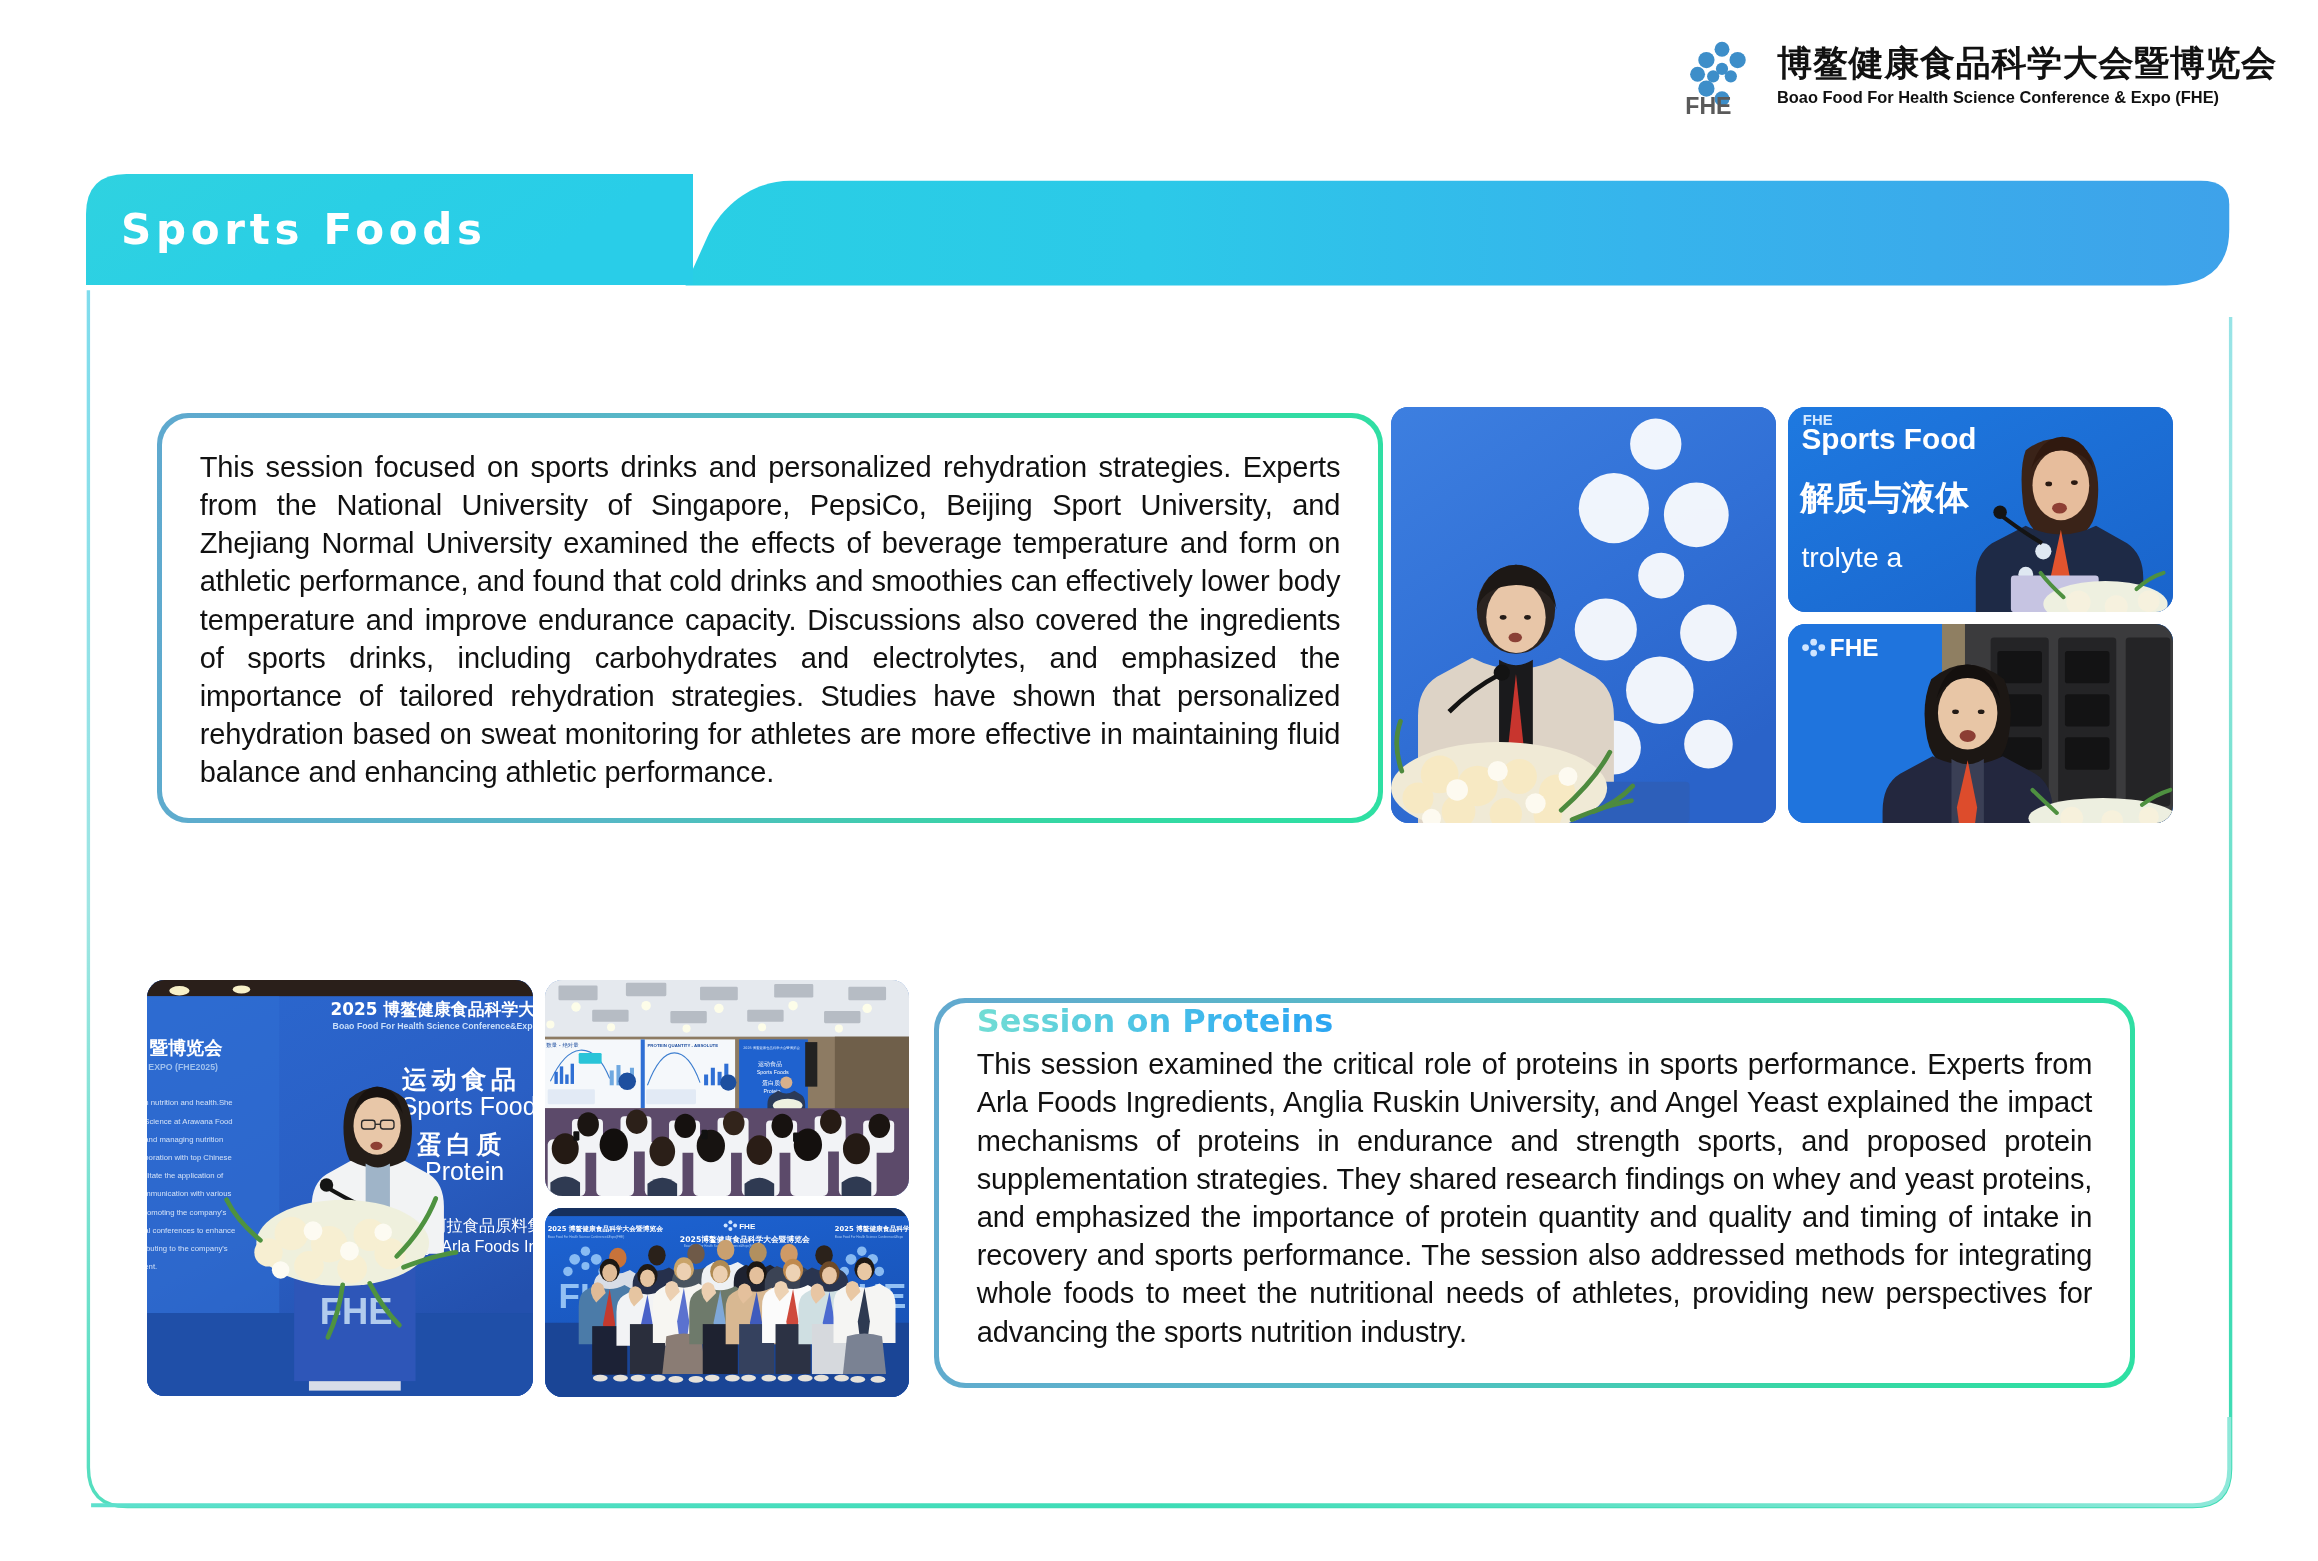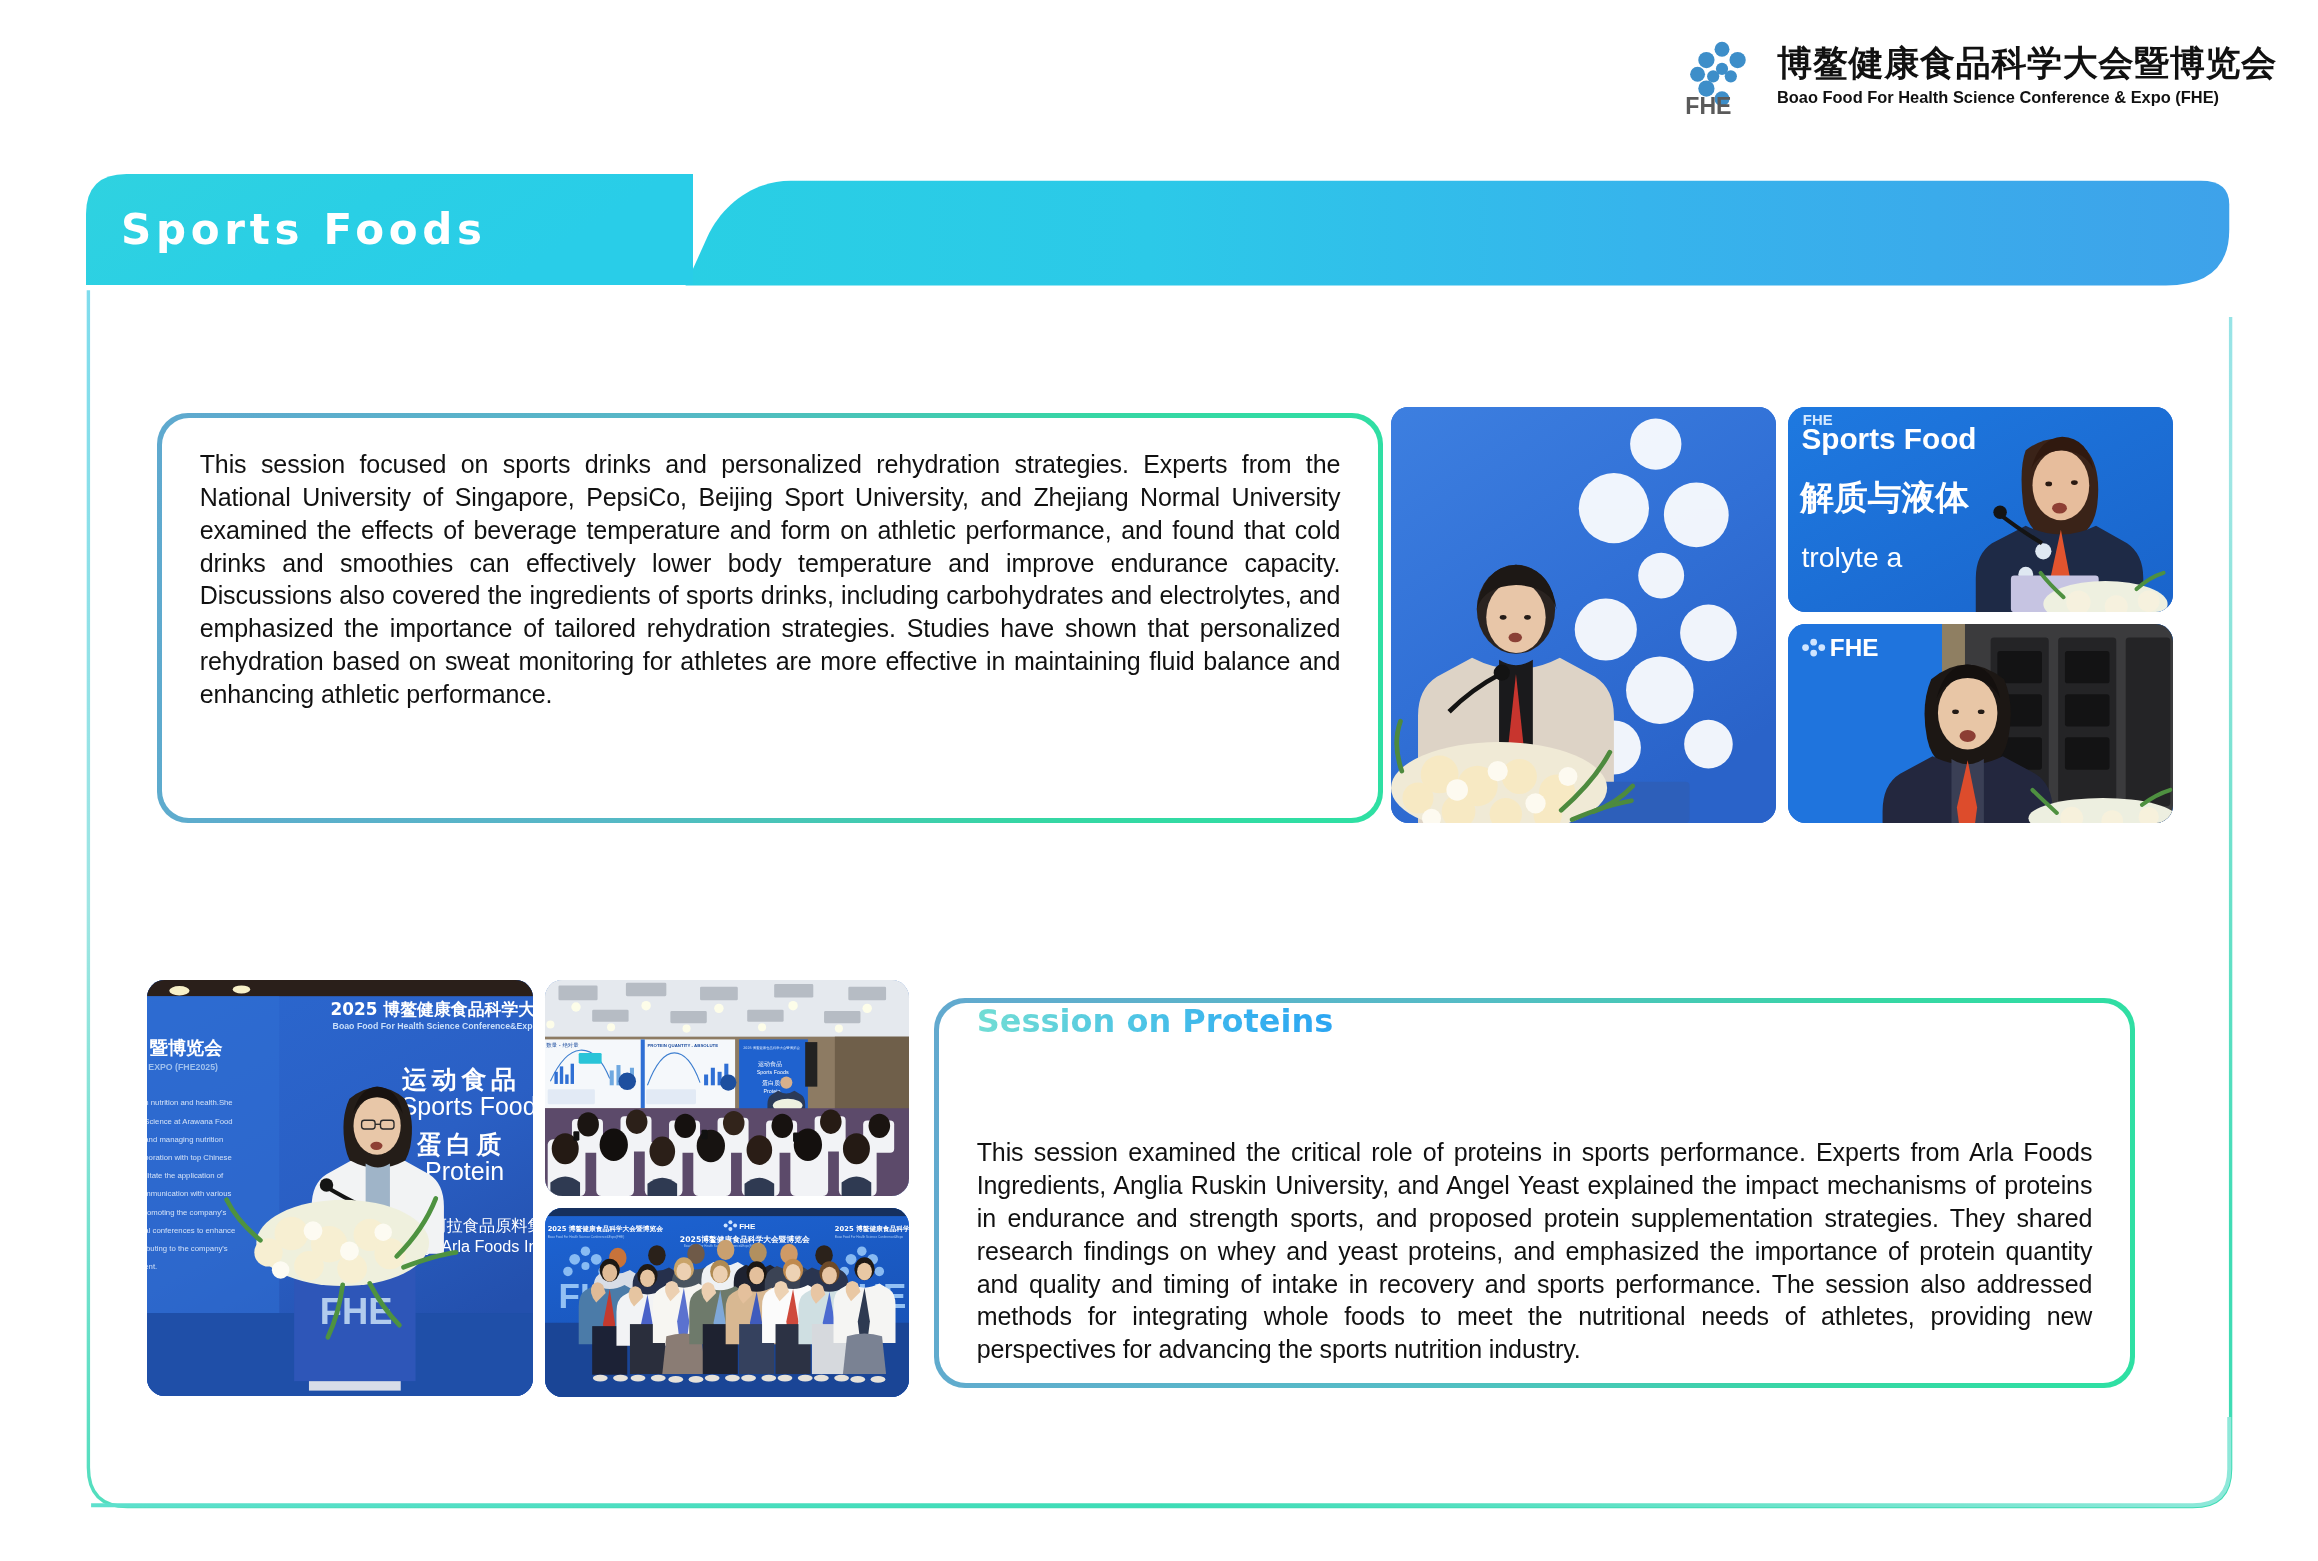--- a/index.html
+++ b/index.html
@@ -46,27 +46,27 @@
   .card-grad-2 { background-image: linear-gradient(100deg, #62a9cf 0%, #55bcc6 42%, #37d7a4 74%, #2ee0a3 100%); }
 
   .card-title {
     font-size:32px; font-weight:700; line-height:1.14; margin-bottom:6px;
     font-family:"DejaVu Sans","Liberation Sans",sans-serif;
     background-image: linear-gradient(95deg,#72ddd4 0%,#62d2db 22%,#4cc3e6 48%,#39b3ee 72%,#2ba5f2 100%);
     -webkit-background-clip:text; background-clip:text; color:transparent;
     -webkit-text-fill-color:transparent; width:fit-content;
   }
   .card-body {
-    font-size:25px; line-height:1.318; color:#111; text-align:justify;
+    font-size:29px; line-height:1.318; color:#111; text-align:justify;
     font-family:"Liberation Sans",sans-serif; letter-spacing:-0.1px;
   }
 
   #card-electrolyte { left:157px; top:413px; width:1226px; height:410px; }
   #card-proteins    { left:934px; top:998px; width:1201px; height:390px; }
-  #card-proteins .card-inner { justify-content:space-between; padding-top:0; padding-bottom:17px; }
+  #card-proteins .card-inner { justify-content:flex-start; padding-top:0; padding-bottom:17px; }
 
   
   .photo { position:absolute; border-radius:17.5px; overflow:hidden; background:#2b6fd8; }
   .photo > svg { display:block; width:100%; height:100%; }
 
   #photo-keynote-speaker { left:1391px; top:407px; width:385px; height:416px; }
   #photo-intl-speaker    { left:1788px; top:407px; width:385px; height:205px; }
   #photo-panel-speaker   { left:1788px; top:624px; width:385px; height:199px; }
   #photo-podium-banner   { left:147px; top:980px; width:386px; height:416px; }
   #photo-audience-hall   { left:545px; top:980px; width:364px; height:216px; }

